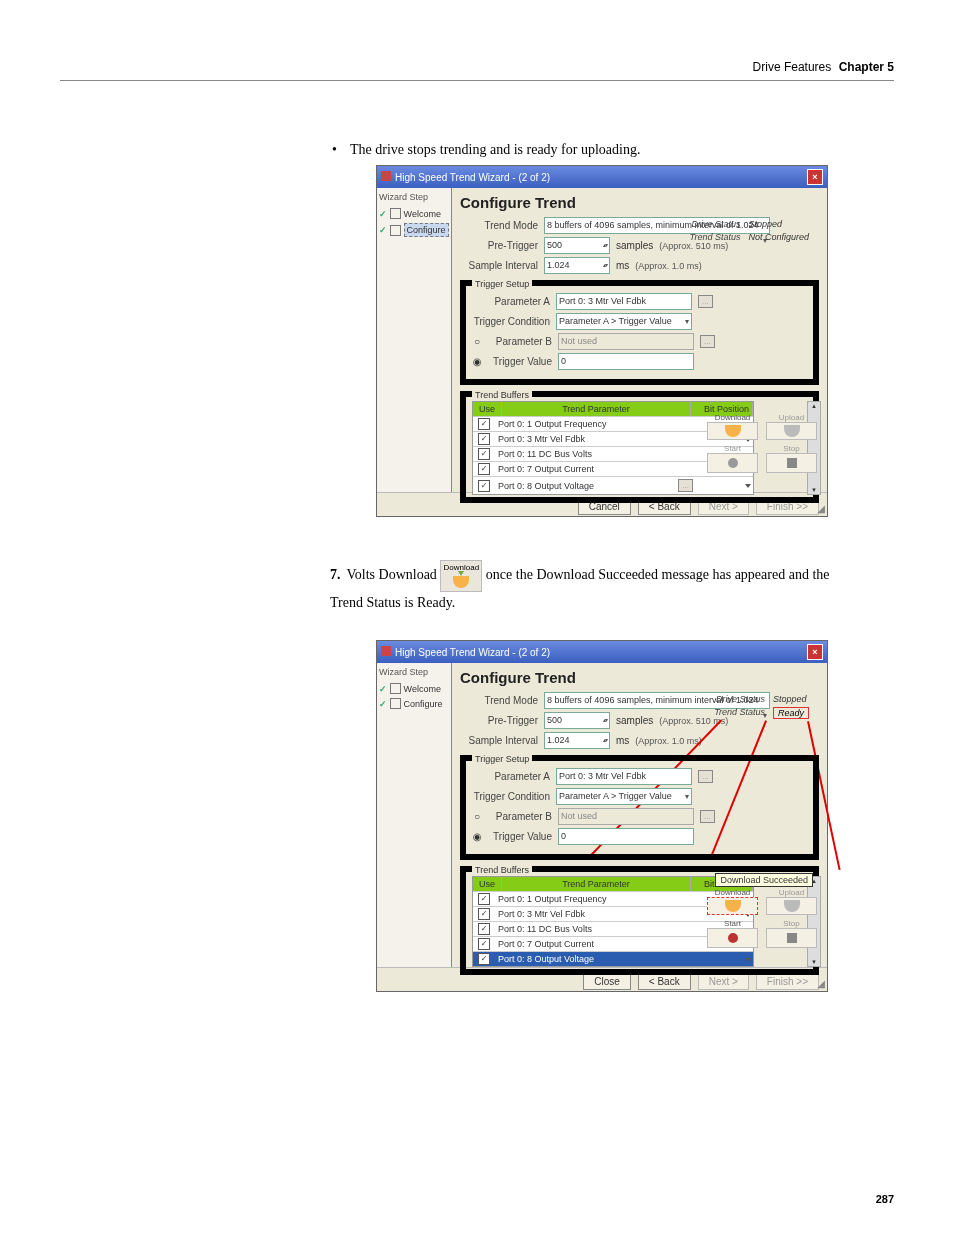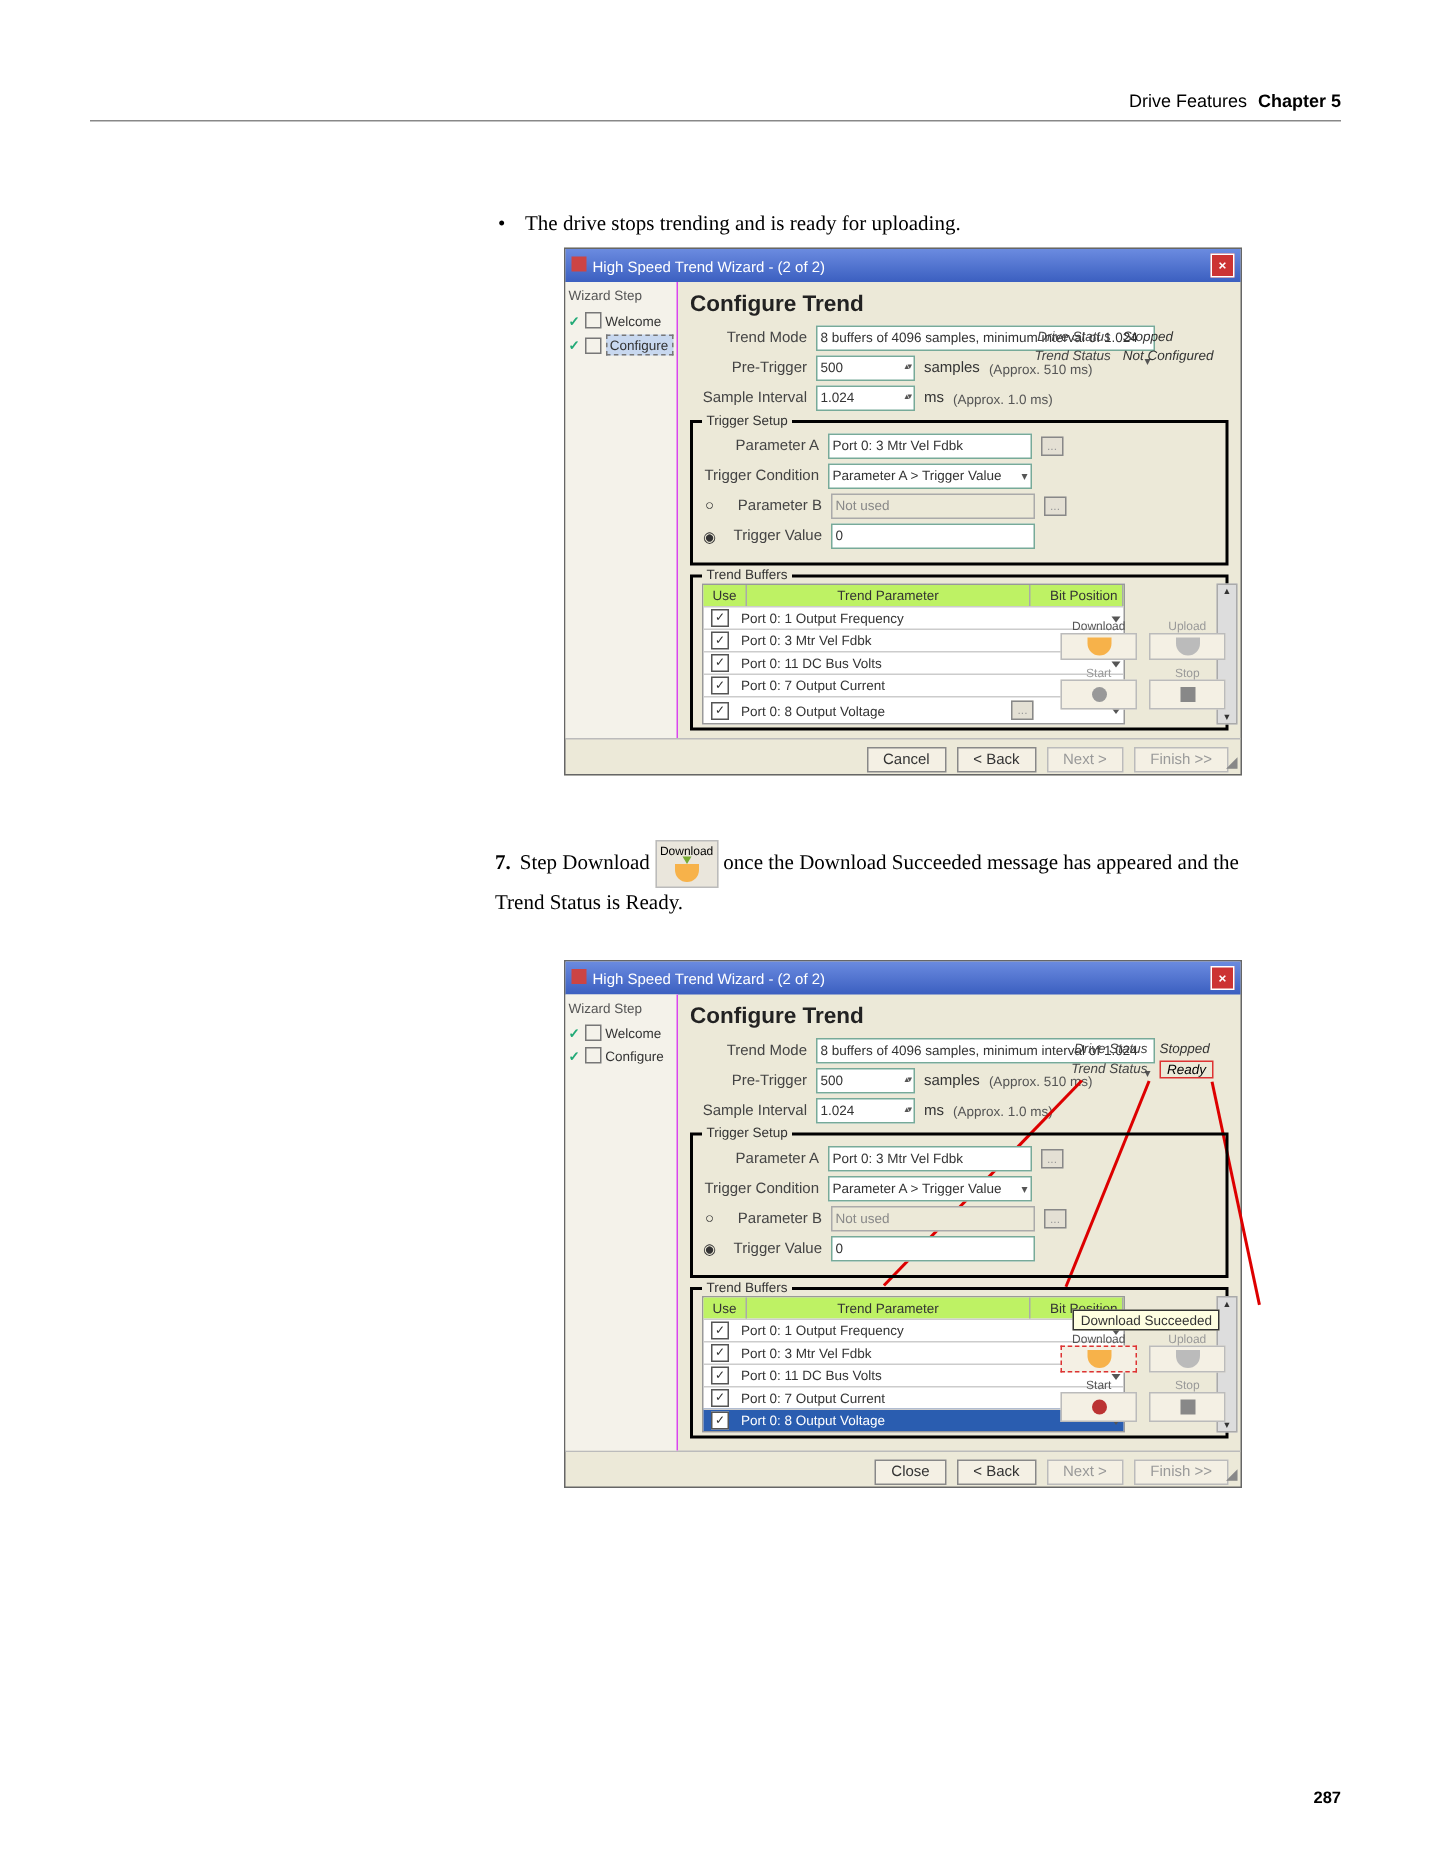--- a/index.html
+++ b/index.html
@@ -128,37 +128,37 @@
   .row .lbl { width: 78px; text-align:right; color:#444; }
   .row .fld {
     background:#fff; border:1px solid #7a9; height:15px; padding:0 2px;
     font-size:9px; line-height:15px;
   }
   .row .ro { background:#ece9d8; color:#888; border:1px solid #aaa; }
   .row .dd::after { content:"▾"; float:right; color:#555; font-size:8px; }
   .row .spin::after { content:"▴▾"; float:right; color:#555; font-size:6px; letter-spacing:-1px; }
   .approx { color:#555; font-size:9px; }
   .group {
-    border:2px solid #000000; margin:6px 0; padding:4px 6px 6px;
+    border:6px solid #000000; margin:6px 0; padding:4px 6px 6px;
     position: relative;
   }
   .group .legend {
     position:absolute; top:-7px; left:6px; background:#ece9d8; padding:0 3px; font-size:9px;
   }
   .status-box {
     position:absolute; right: 6px; top: 28px; font-size:9px;
   }
   .status-box .srow { display:flex; gap:8px; margin:3px 12px;font-style:italic; }
   .status-box .slbl { width:62px; color:#444; text-align:right; }
   .status-box .sval {  }
   .status-box .ready { color:#000; border:1px solid #d33; padding:0 4px; }
   .table {
     border:1px solid #999; width: 280px; font-size:9px; background:#fff;
   }
-  .table .th { background:#bef264; display:flex; }
+  .table .th { background:#84cc16; display:flex; }
   .table .th div { border-right:1px solid #aaa; padding:2px 3px; }
   .table .tr { display:flex; border-top:1px solid #ccc; align-items:center; }
   .table .tr.hl { background:#2a5db0; color:#fff; }
   .table .use { width:22px; text-align:center; }
   .table .tp { flex:1; padding:2px 3px; display:flex; align-items:center; justify-content:space-between; }
   .table .bp { width:55px; text-align:right; padding-right:2px; }
   .btns-side {
     position:absolute; right:10px; top: 225px; width:110px;
     display:grid; grid-template-columns: 1fr 1fr; gap:4px 8px;
     font-size:9px; text-align:center;
@@ -395,21 +395,21 @@
   <div class="wiz-footer">
     <span class="btn">Cancel</span>
     <span class="btn">&lt; Back</span>
     <span class="btn dis">Next &gt;</span>
     <span class="btn dis">Finish &gt;&gt;</span>
   </div>
   <span class="resize">◢</span>
 </div>
 
 <div class="step7">
-  <span class="num">7.</span><span>Step Download </span><span class="dl-btn-inline"><span class="lbl">Download</span><span class="ic"></span></span><span> once the Download Succeeded message has appeared and the Trend Status is Ready.</span>
+  <span class="num">7.</span><span>Volts Download </span><span class="dl-btn-inline"><span class="lbl">Download</span><span class="ic"></span></span><span> once the Download Succeeded message has appeared and the Trend Status is Ready.</span>
 </div>
 
 <div class="wizard wiz2">
   <div class="titlebar">
     <span><span class="ticon"></span><span>High Speed Trend Wizard - (2 of 2)</span></span>
     <span class="closebox">×</span>
   </div>
   <div class="wiz-body">
     <div class="sidebar">
       <div class="step-head">Wizard Step</div>

